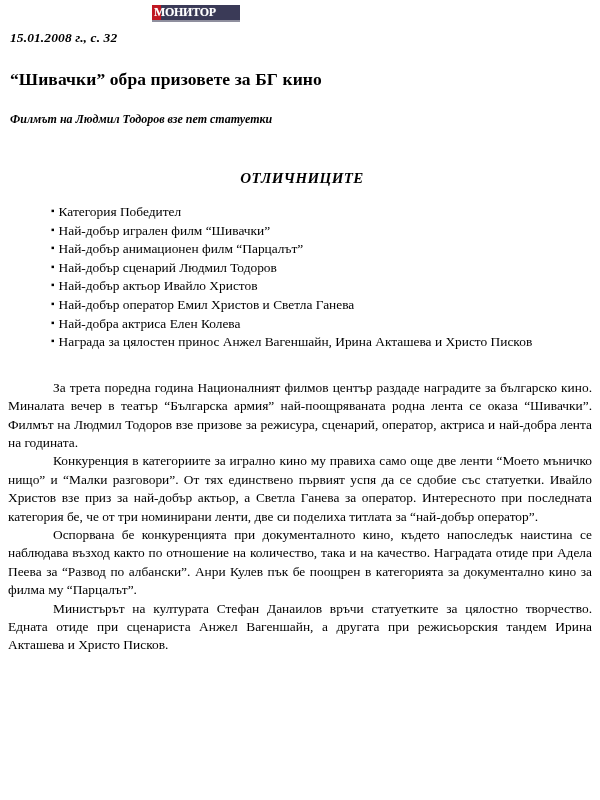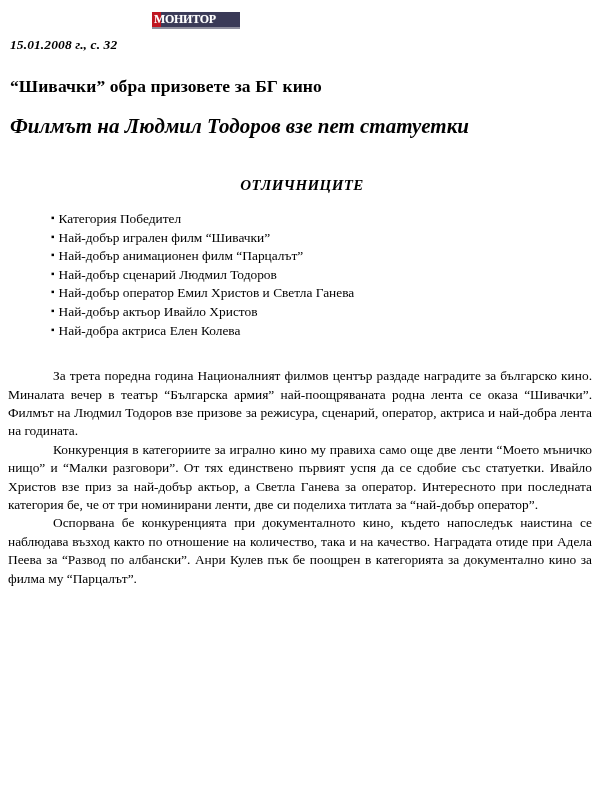--- a/index.html
+++ b/index.html
@@ -12,21 +12,21 @@
     height: 800px;
     font-family: "Liberation Serif", "DejaVu Serif", serif;
     color: #000000;
     overflow: hidden;
   }
   .page {
     width: 600px;
     height: 800px;
     position: relative;
     box-sizing: border-box;
-    padding: 11px 6px;
+    padding: 4px 6px;
   }
 
   
   .masthead {
     position: relative;
     height: 22px;
   }
   .logo {
     position: absolute;
     left: 146px;
@@ -72,21 +72,21 @@
   .headline {
     font-weight: bold;
     font-size: 17.5px;
     line-height: 22px;
     margin: 22px 0 0 4px;
     letter-spacing: 0.1px;
   }
   .subheadline {
     font-weight: bold;
     font-style: italic;
-    font-size: 21px;
+    font-size: 12px;
     line-height: 20px;
     margin: 19px 0 1px 4px;
   }
 
   
   .section-label {
     font-weight: bold;
     font-style: italic;
     font-size: 15px;
     line-height: 19px;
@@ -152,24 +152,26 @@
 
   <h2 class="subheadline">Филмът на Людмил Тодоров взе пет статуетки</h2>
 
   <div class="section-label">ОТЛИЧНИЦИТЕ</div>
 
   <ul class="awards">
     <li><span class="bullet">▪</span><span>Категория Победител</span></li>
     <li><span class="bullet">▪</span><span>Най-добър игрален филм “Шивачки”</span></li>
     <li><span class="bullet">▪</span><span>Най-добър анимационен филм “Парцалът”</span></li>
     <li><span class="bullet">▪</span><span>Най-добър сценарий Людмил Тодоров</span></li>
+    <li><span class="bullet">▪</span><span>Най-добър актьор Ивайло Христов</span></li>
     <li><span class="bullet">▪</span><span>Най-добър оператор Емил Христов и Светла Ганева</span></li>
-    <li><span class="bullet">▪</span><span>Най-добър актьор Ивайло Христов</span></li>
     <li><span class="bullet">▪</span><span>Най-добра актриса Елен Колева</span></li>
+    <li class="wrap"><span class="bullet">▪</span><span>Награда за цялостен принос Анжел Вагеншайн, Ирина Акташева и Христо Писков</span></li>
   </ul>
 
   <div class="body-block">
     <p>За трета поредна година Националният филмов център раздаде наградите за българско кино. Миналата вечер в театър “Българска армия” най-поощряваната родна лента се оказа “Шивачки”. Филмът на Людмил Тодоров взе призове за режисура, сценарий, оператор, актриса и най-добра лента на годината.</p>
     <p>Конкуренция в категориите за игрално кино му правиха само още две ленти  “Моето мъничко нищо” и “Малки разговори”. От тях единствено първият успя да се сдобие със статуетки. Ивайло Христов взе приз за най-добър актьор, а Светла Ганева за оператор. Интересното при последната категория бе, че от три номинирани ленти, две си поделиха титлата за “най-добър оператор”.</p>
     <p>Оспорвана бе конкуренцията при документалното кино, където напоследък наистина се наблюдава възход както по отношение на количество, така и на качество. Наградата отиде при Адела Пеева за “Развод по албански”. Анри Кулев пък бе поощрен в категорията за документално кино  за филма му “Парцалът”.</p>
+    <p>Министърът на културата Стефан Данаилов връчи статуетките за цялостно творчество. Едната отиде при сценариста Анжел Вагеншайн, а другата при режисьорския тандем Ирина Акташева и Христо Писков.</p>
   </div>
 
 </div>
 
 </body></html>

